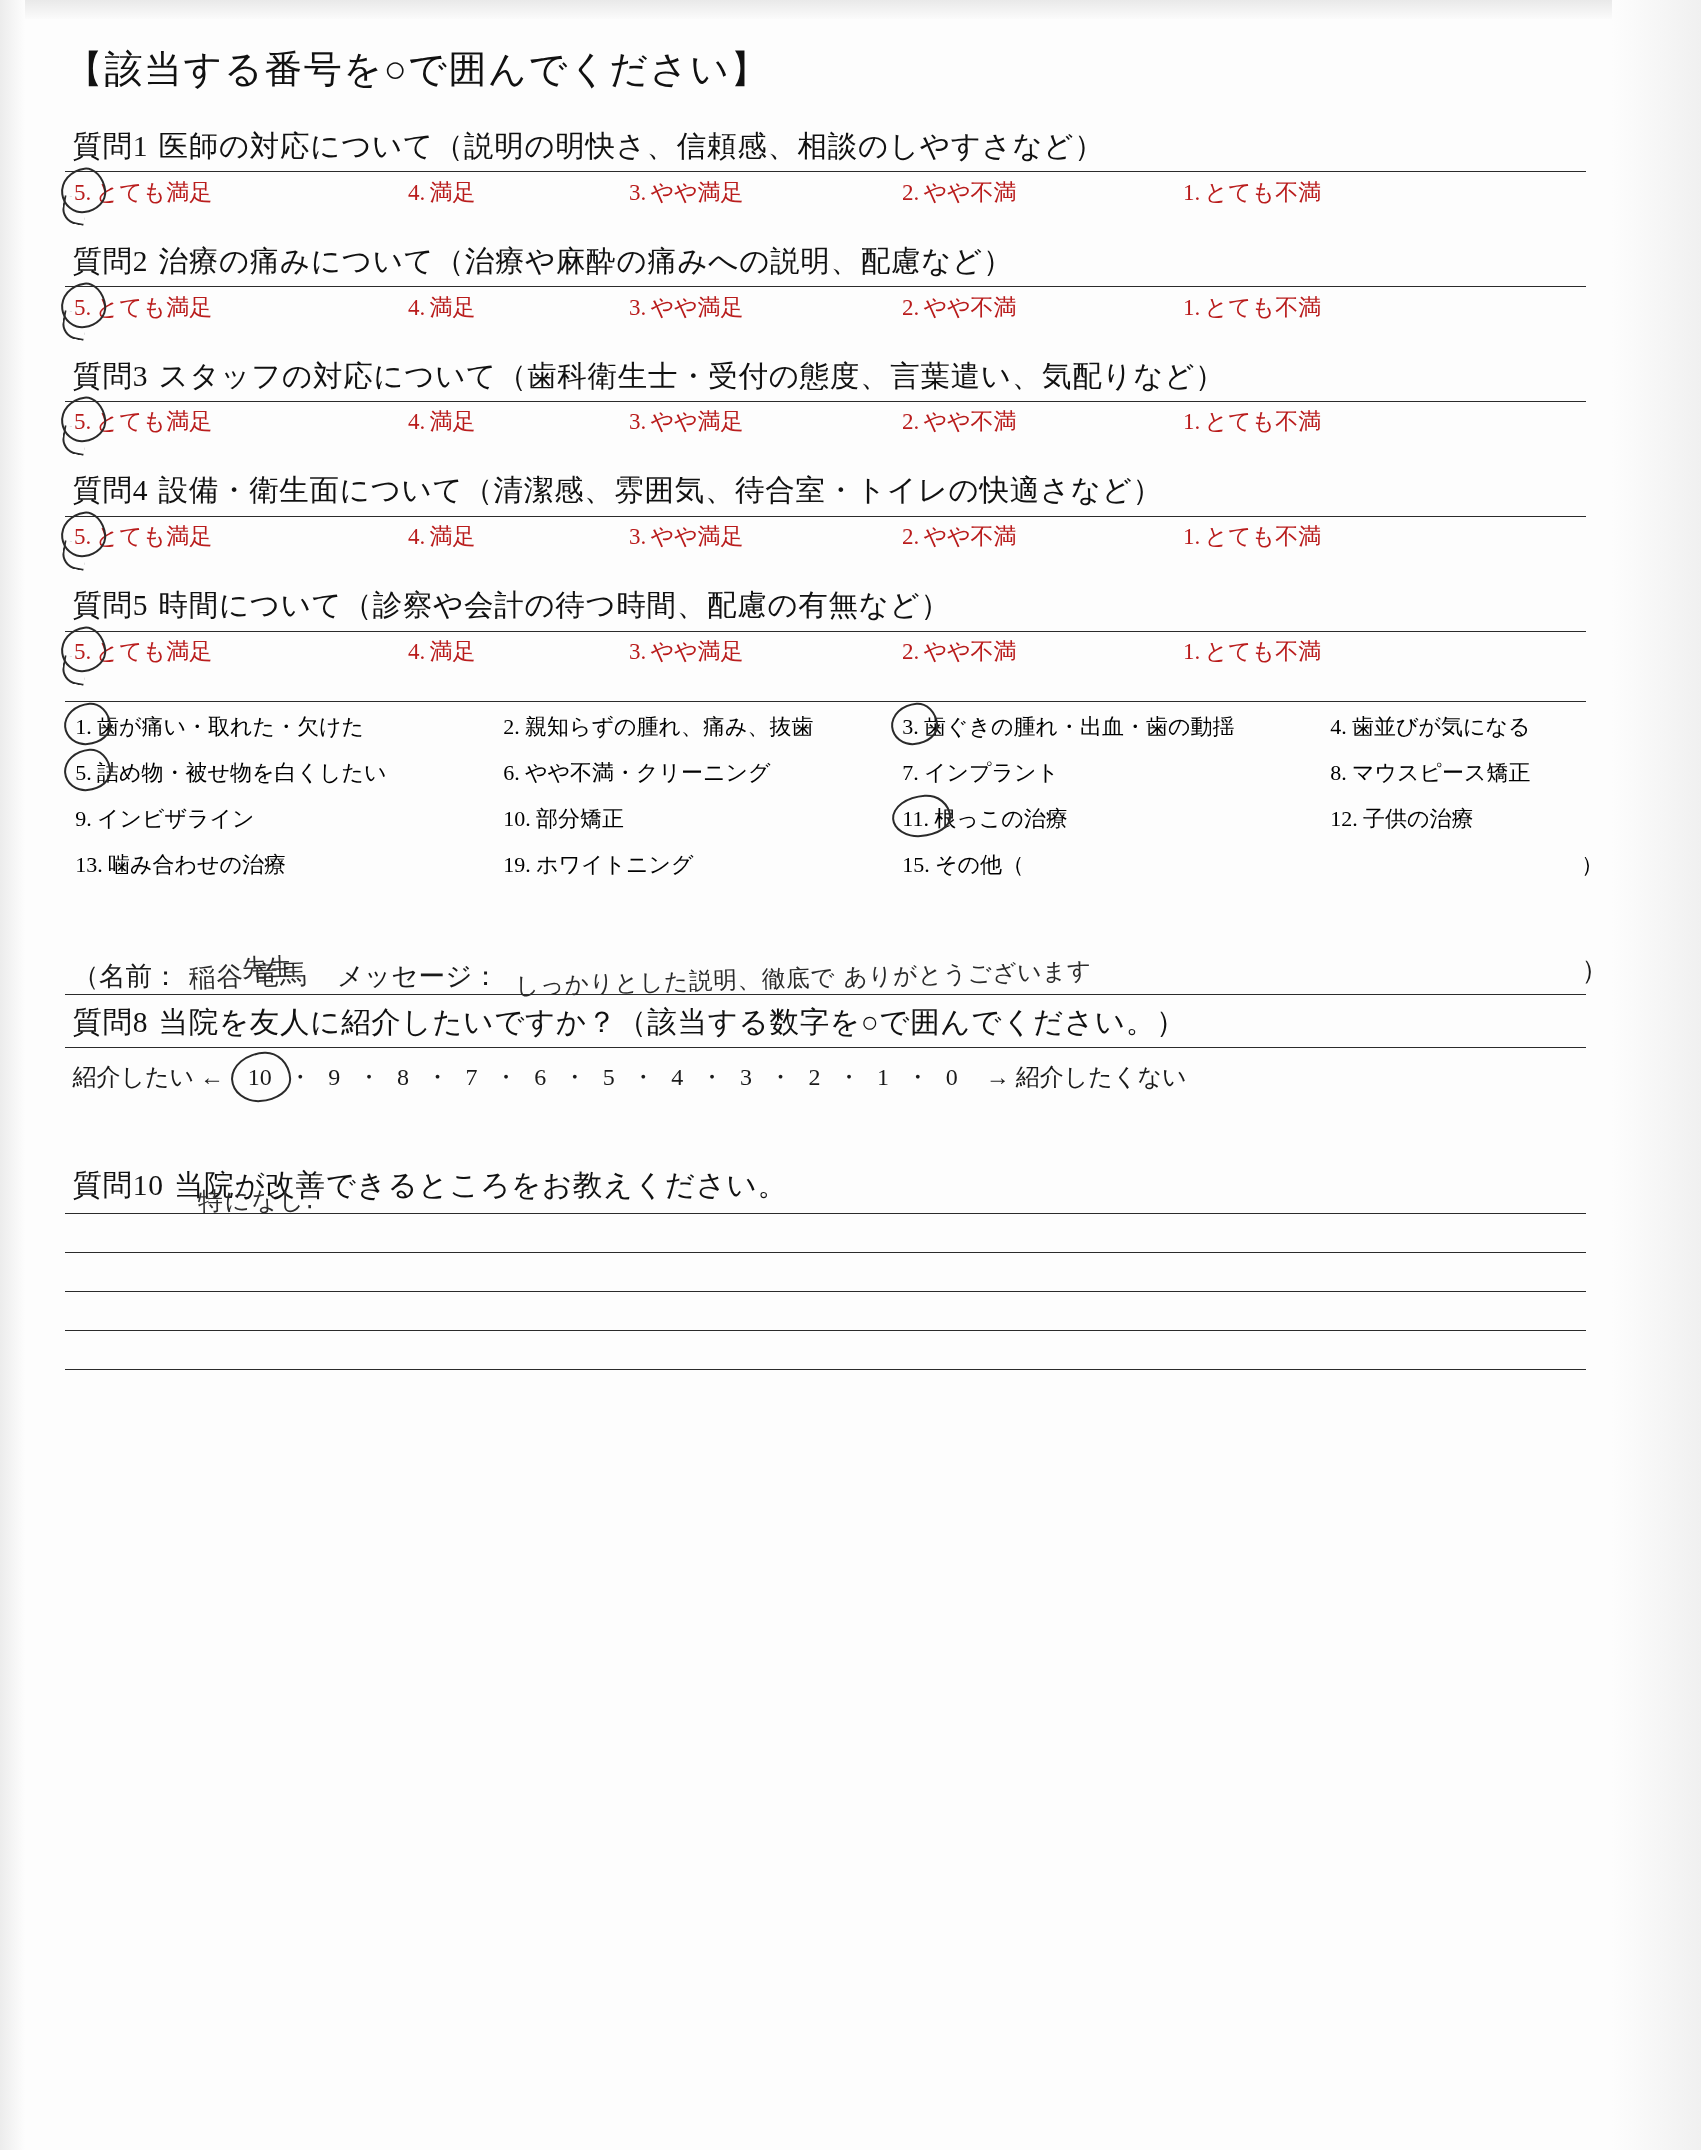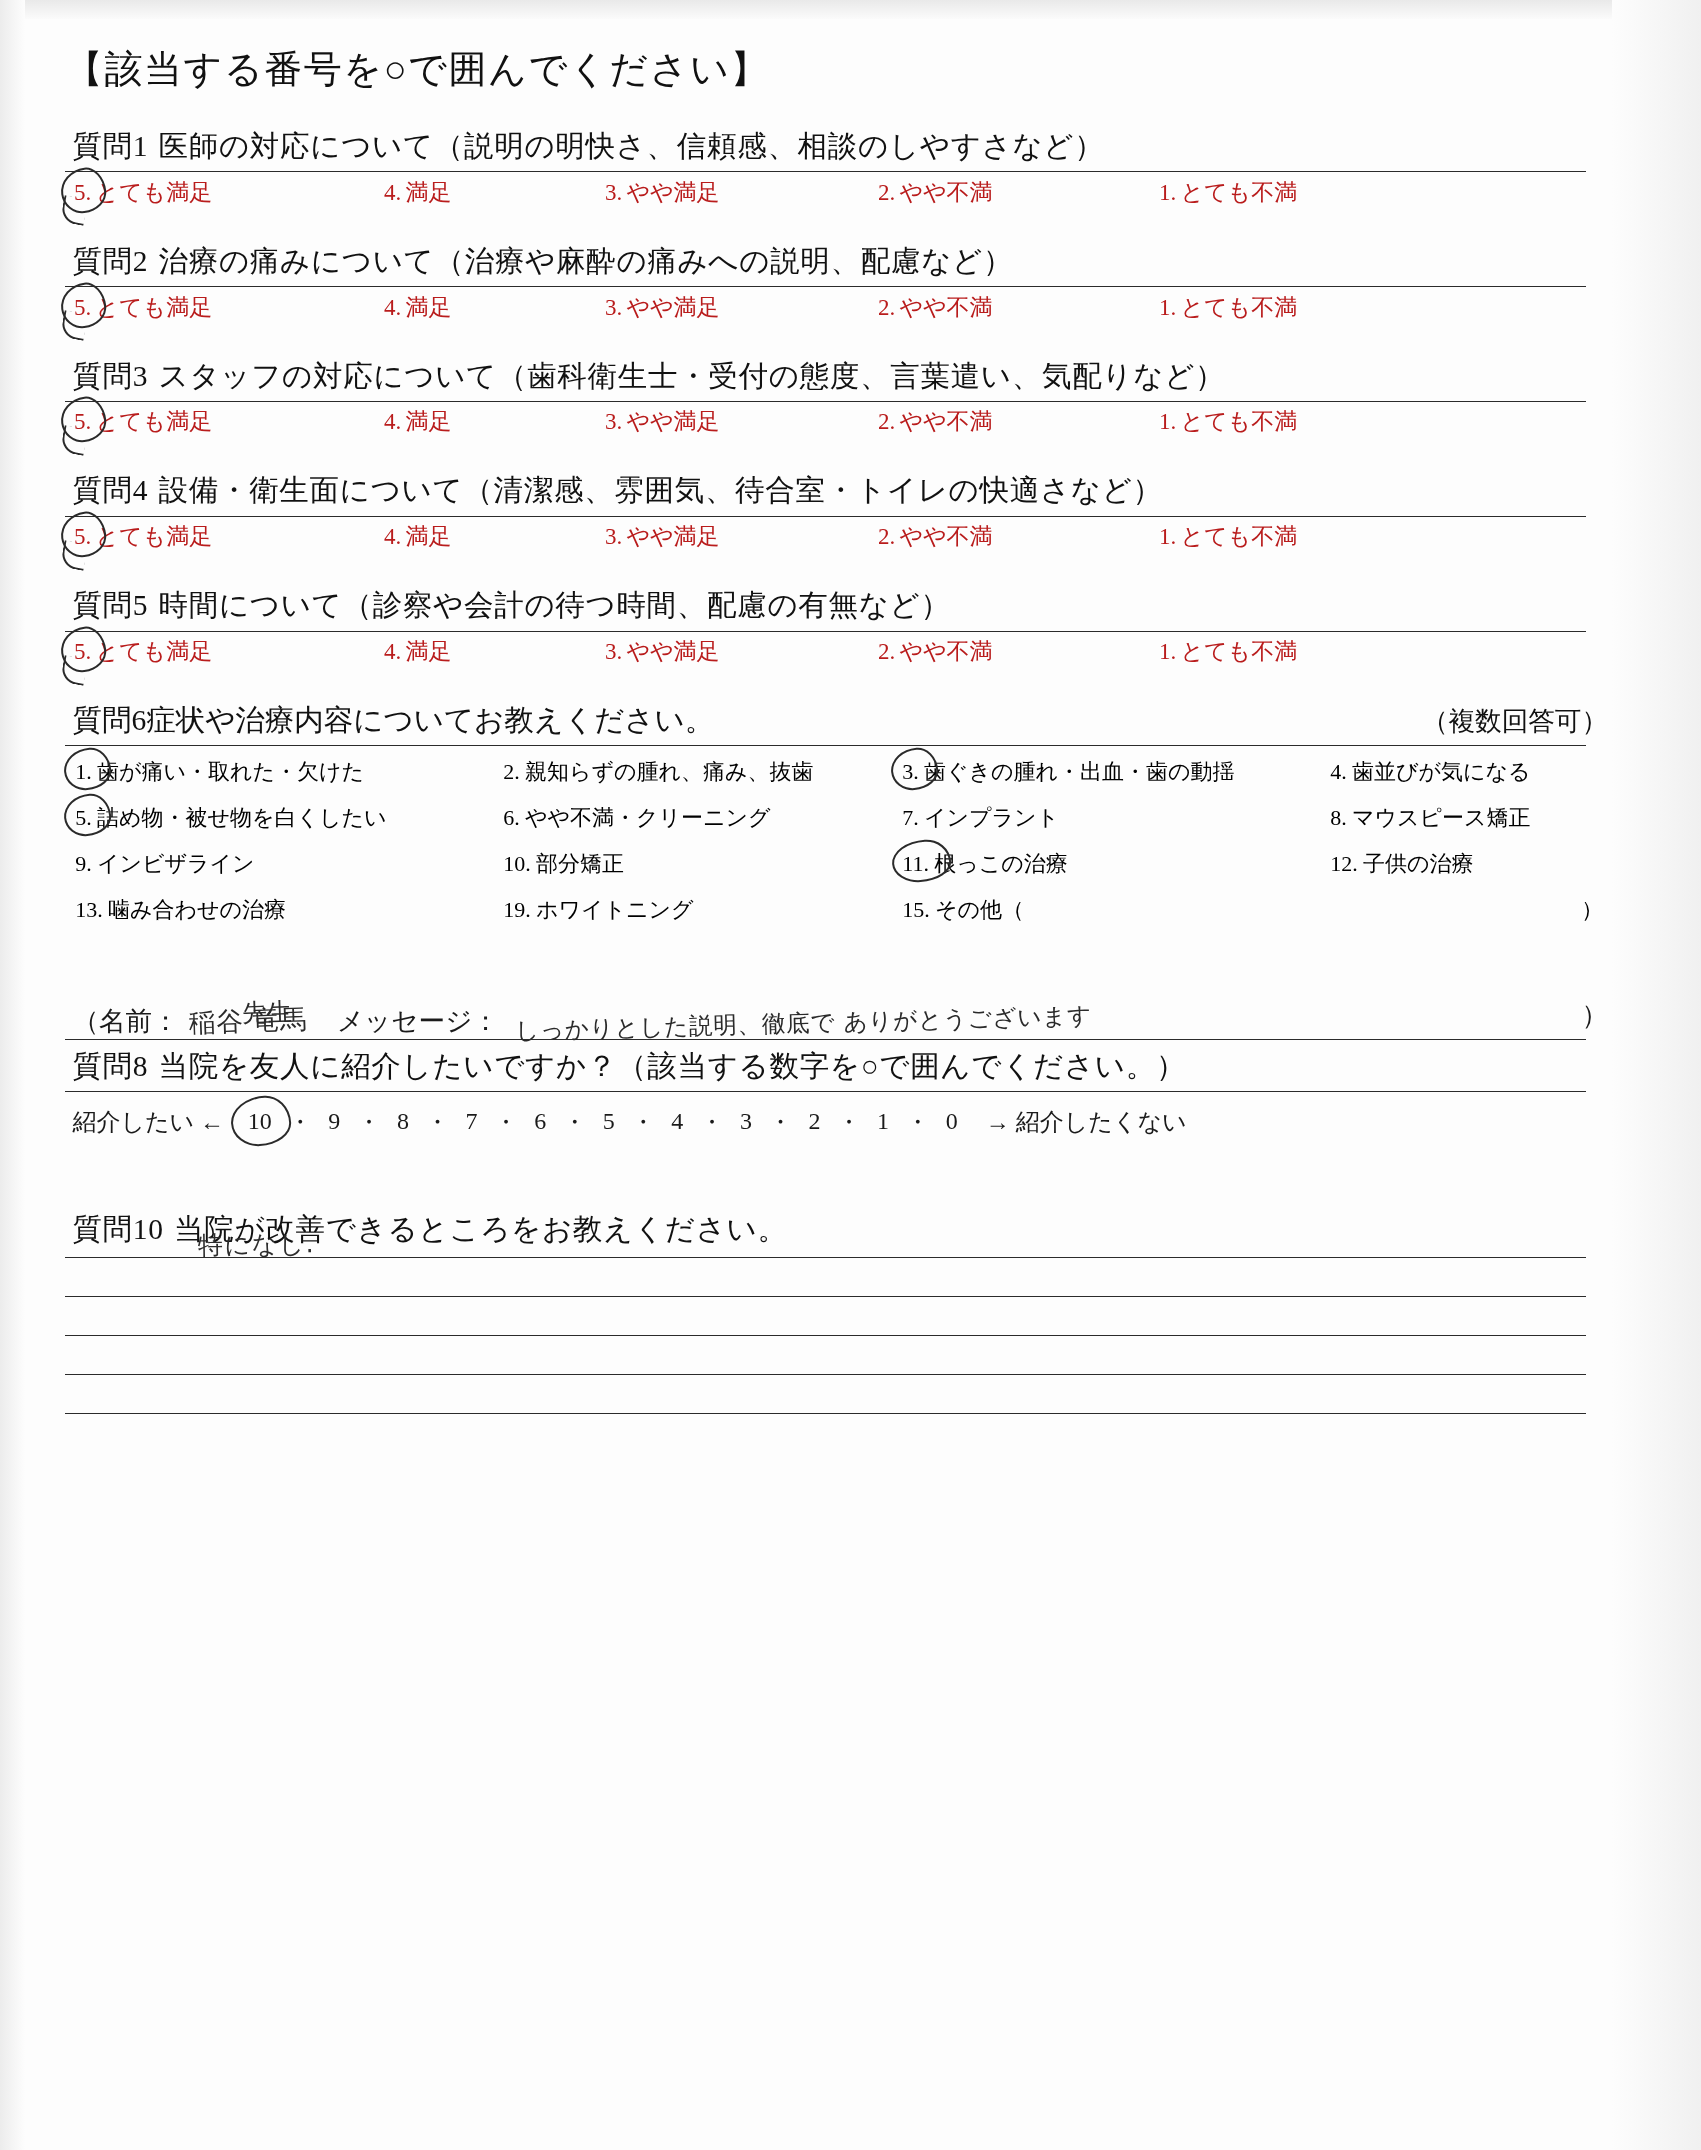--- a/index.html
+++ b/index.html
@@ -77,21 +77,21 @@
     margin-bottom: 22px;
     position: relative;
     height: 43px;
   }
   .scale-opt {
     position: relative;
     white-space: nowrap;
   }
   .scale-opt .num { margin-right: 4.4px; }
   .opt-1 { width: 310px; }
-  .opt-2 { width: 221px; }
+  .opt-2 { width: 221px; margin-left: 24px; }
   .opt-3 { width: 273px; }
   .opt-4 { width: 281px; }
   .opt-5 { width: 221px; }
   
   .circle-mark {
     position: absolute;
     border: 2.2px solid #2a2a2a;
     border-radius: 58% 42% 54% 46% / 52% 56% 44% 48%;
     pointer-events: none;
   }
@@ -369,26 +369,20 @@
         <span class="scale-opt opt-4">
           <span class="num">2.</span><span>やや不満</span>
         </span>
         <span class="scale-opt opt-5">
           <span class="num">1.</span><span>とても不満</span>
         </span>
       </div>
     </div>
 
     <div class="q-block">
-      <div class="q6-head-row">
-        <div>
-          <span class="qno">質問6</span><span>症状や治療内容についてお教えください。</span>
-        </div>
-        <div class="q6-note">（複数回答可）</div>
-      </div>
       <hr class="rule">
       <div class="q6-grid">
         <div class="q6-item">
           <span class="circle-mark circle-q6"></span>
           <span class="num">1.</span><span>歯が痛い・取れた・欠けた</span>
         </div>
         <div class="q6-item">
           <span class="num">2.</span><span>親知らずの腫れ、痛み、抜歯</span>
         </div>
         <div class="q6-item">

